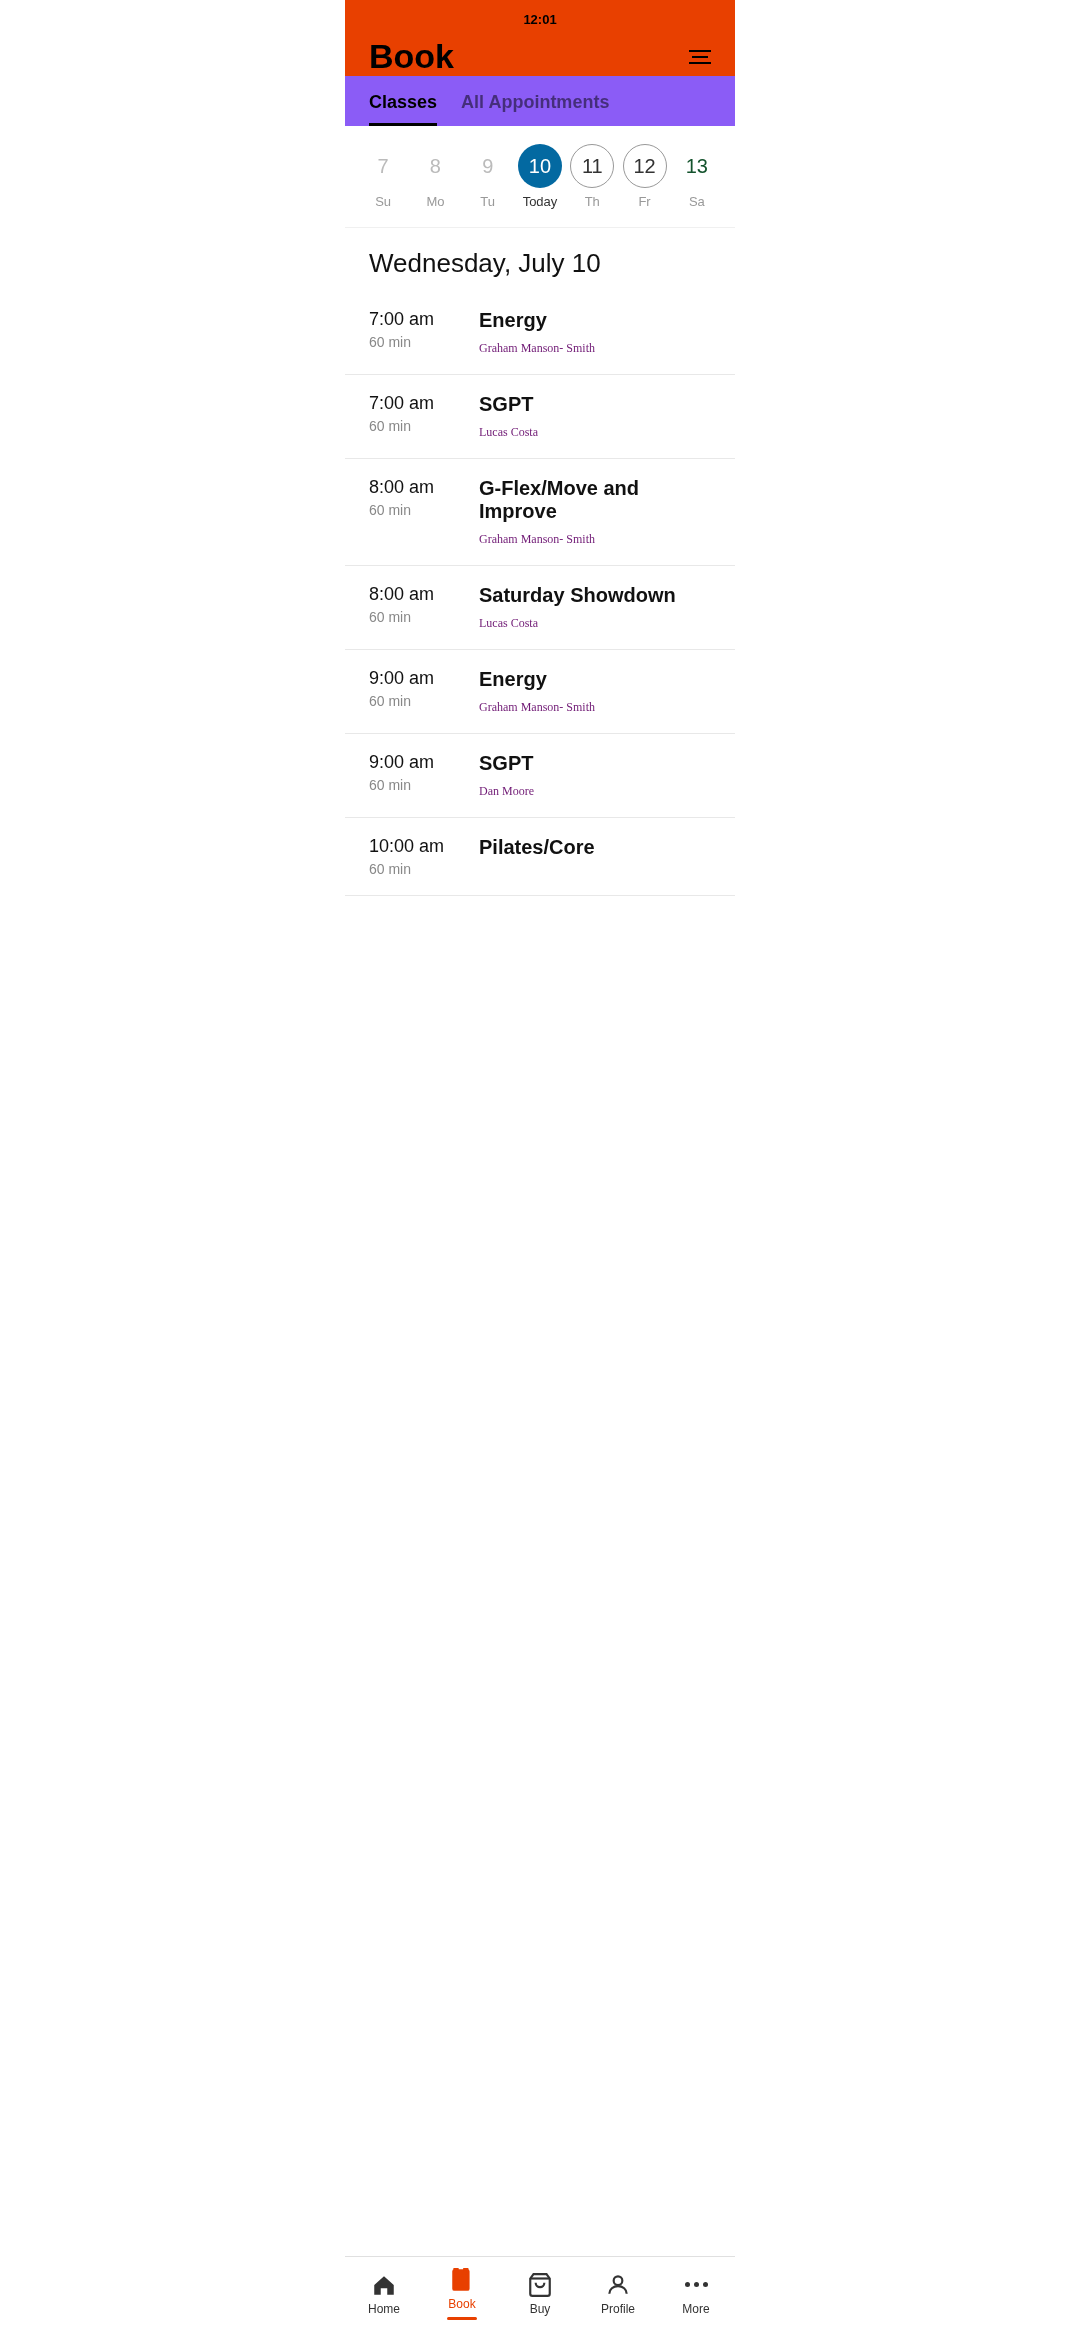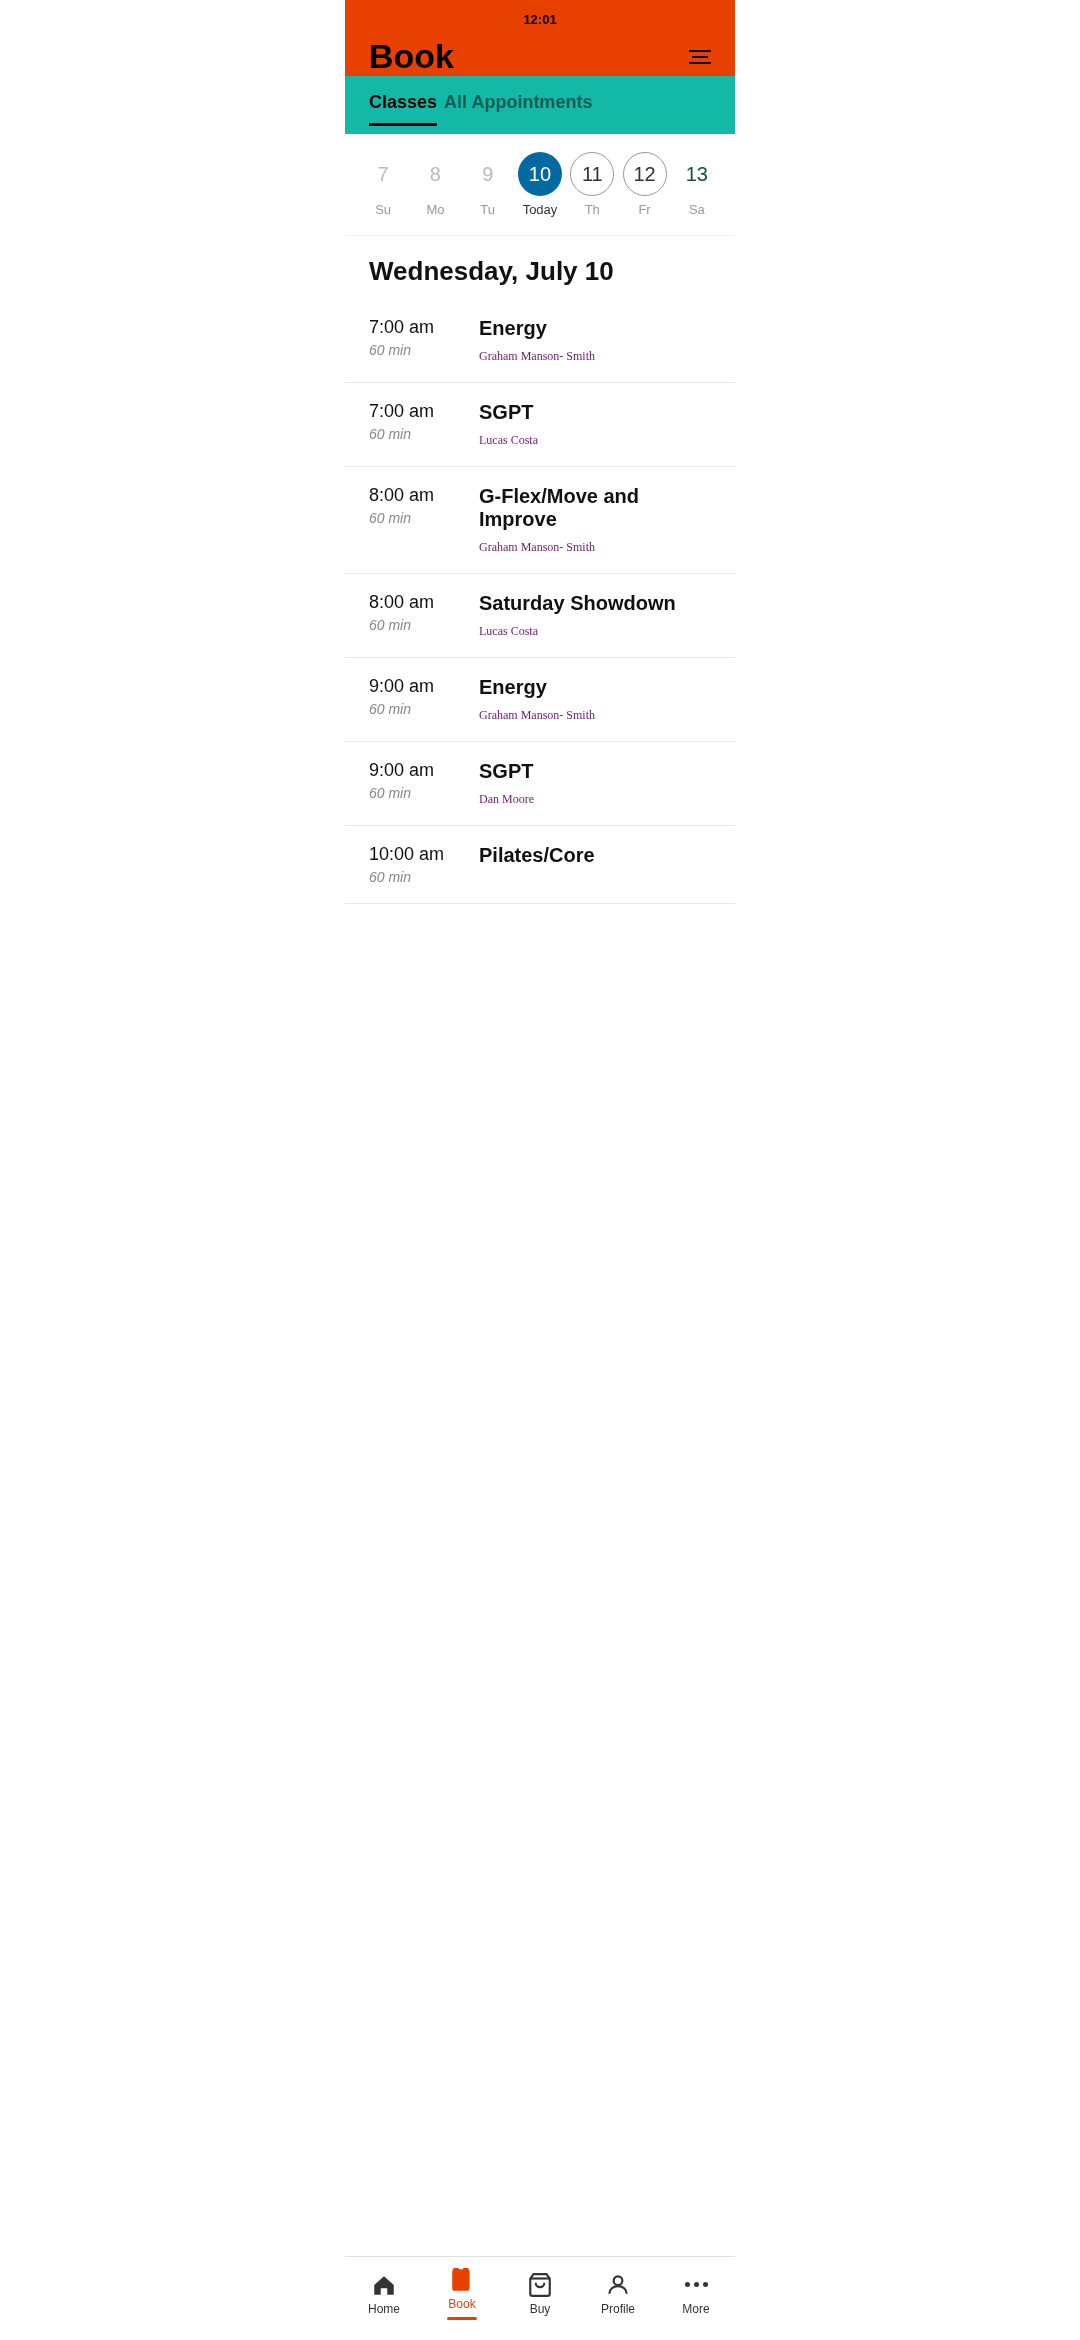--- a/index.html
+++ b/index.html
@@ -50,24 +50,24 @@
       display: block;
       height: 2px;
       background: #000;
     }
     .filter-icon span:nth-child(1) { width: 22px; }
     .filter-icon span:nth-child(2) { width: 16px; margin-left: 3px; }
     .filter-icon span:nth-child(3) { width: 22px; }
 
     
     .tabs {
-      background: #14b8a6;
-      display: flex;
-      padding: 16px 24px 8px;
-      gap: 7px;
+      background: #8b5cf6;
+      display: flex;
+      padding: 16px 24px 0;
+      gap: 24px;
     }
 
     .tab {
       font-size: 18px;
       font-weight: 600;
       padding-bottom: 10px;
       cursor: pointer;
       color: rgba(0,0,0,0.5);
       border-bottom: 3px solid transparent;
     }
@@ -133,21 +133,21 @@
 
     .date-label.today-label {
       color: #333;
       font-weight: 500;
     }
 
     
     .date-heading {
       padding: 20px 24px 12px;
       font-size: 26px;
-      font-weight: 700;
+      font-weight: 400;
       color: #111;
     }
 
     
     .class-list {
       padding: 0;
     }
 
     .class-item {
       display: flex;
@@ -166,21 +166,20 @@
 
     .time-value {
       font-size: 18px;
       font-weight: 500;
       color: #111;
     }
 
     .time-duration {
       font-size: 14px;
       color: #888;
-      font-style: italic;
     }
 
     .class-info {
       flex: 1;
       display: flex;
       flex-direction: column;
       gap: 9px;
     }
 
     .class-name {

